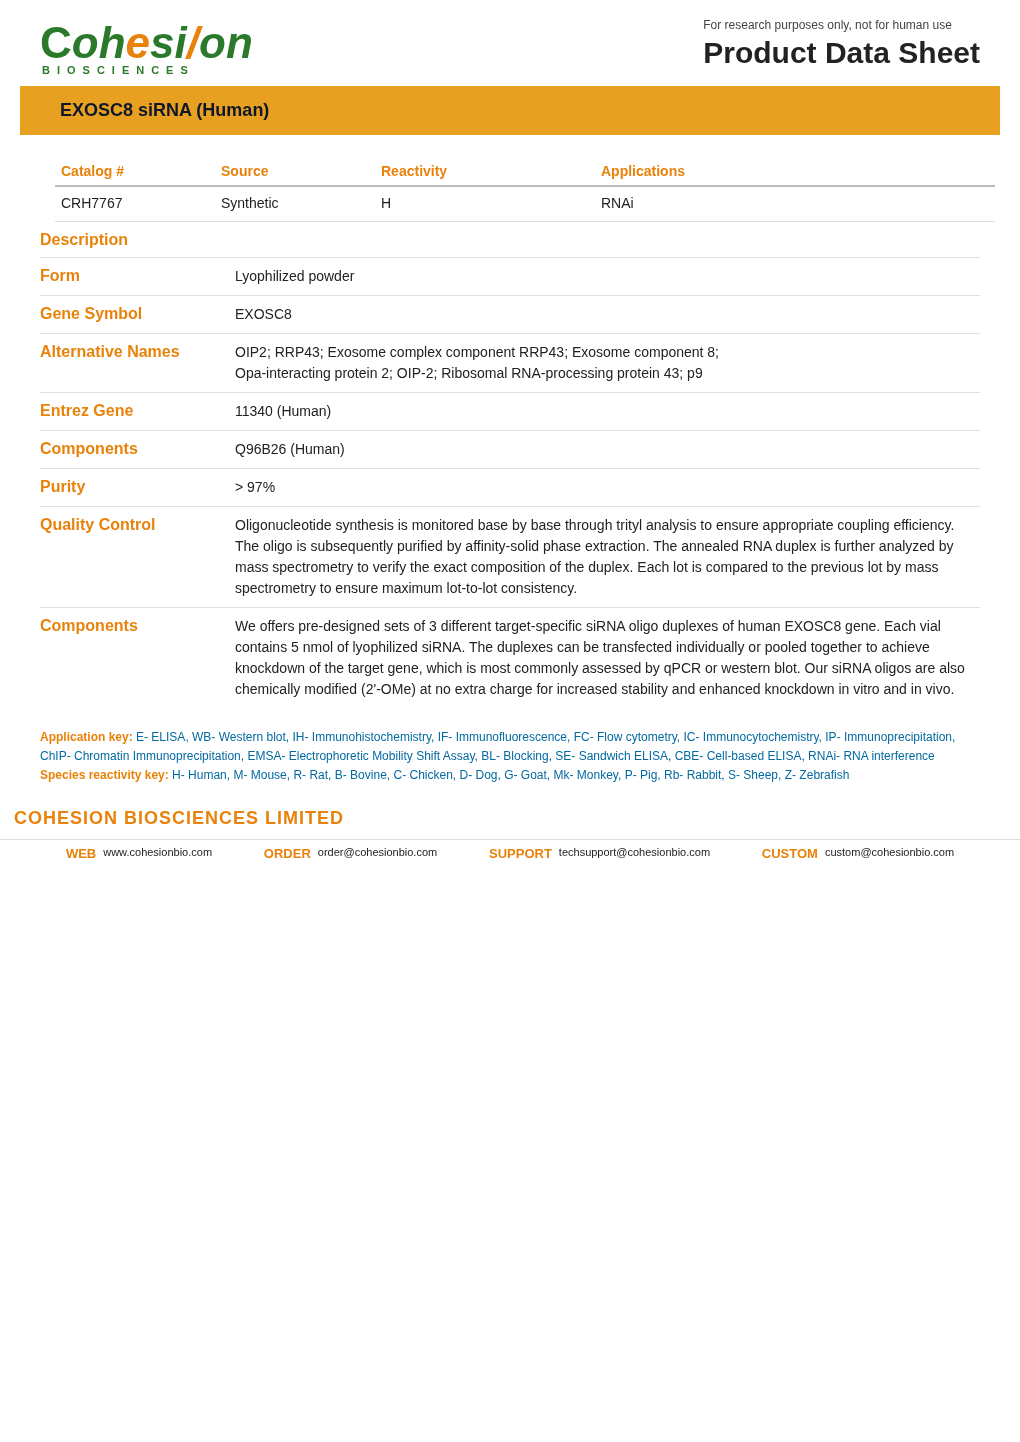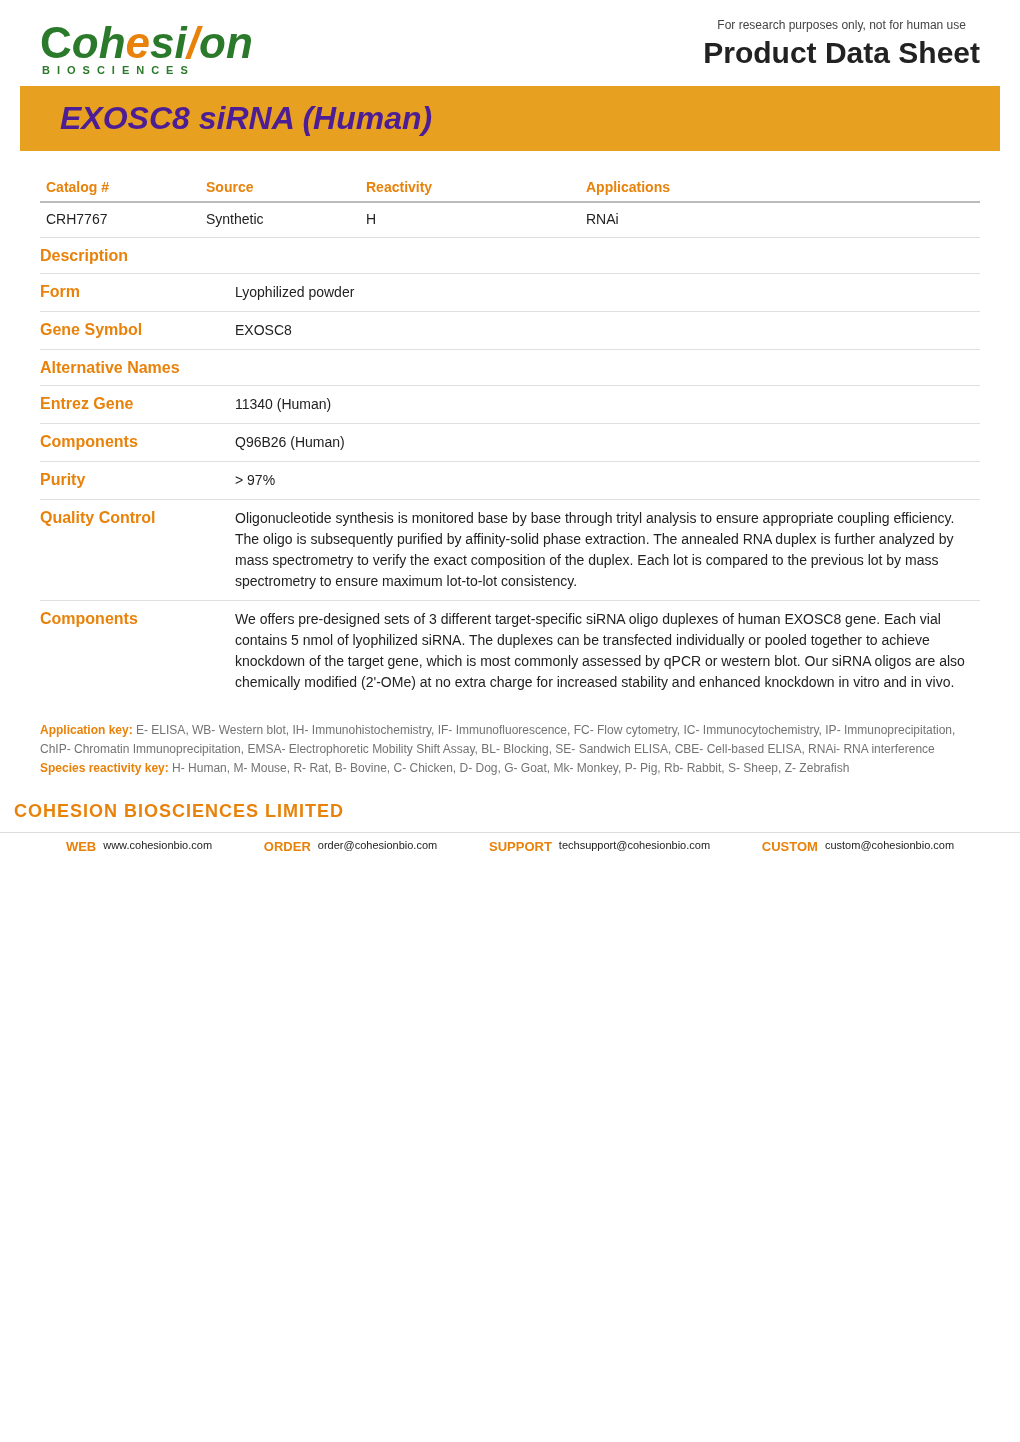--- a/index.html
+++ b/index.html
@@ -18,56 +18,56 @@
       justify-content: space-between;
       align-items: flex-start;
       padding: 18px 40px 10px 40px;
     }
     .logo-container {
       display: flex;
       flex-direction: column;
       align-items: flex-start;
     }
     .header-right {
-      text-align: center;
+      text-align: left;
     }
     .research-note {
       font-size: 12px;
       color: #444;
       margin-bottom: 4px;
     }
     .product-data-sheet {
       font-size: 30px;
       font-weight: bold;
       color: #222;
     }
 
     
     .title-bar {
       background: #e8a020;
       padding: 14px 40px;
       margin: 0 20px;
     }
     .title-bar h1 {
-      font-size: 32px;
-      font-weight: bold;
-      color: #4c1d95;
-      font-style: italic;
+      font-size: 18px;
+      font-weight: bold;
+      color: #0f172a;
     }
 
     
     .main-content {
       padding: 10px 40px 10px 40px;
     }
 
     
     .info-table {
       width: 100%;
       border-collapse: collapse;
       margin-top: 10px;
+      margin-left: 15px;
     }
     .info-table .col-header {
       color: #e8820a;
       font-weight: bold;
       font-size: 14px;
       padding: 8px 6px 6px 6px;
       border-bottom: 2px solid #bbb;
     }
     .info-table .col-value {
       padding: 8px 6px 10px 6px;
@@ -102,21 +102,21 @@
     }
 
     
     .footer-note {
       padding: 10px 40px;
       font-size: 12px;
       color: #e8820a;
       line-height: 1.6;
     }
     .footer-note span.black {
-      color: #737373;
+      color: #0369a1;
     }
 
     
     .company-name {
       text-align: left;
       font-size: 18px;
       font-weight: bold;
       color: #e8820a;
       padding: 12px 0 10px 14px;
       letter-spacing: 1px;
@@ -211,20 +211,24 @@
     <div class="field-value">Lyophilized powder</div>
   </div>
 
   <div class="data-row">
     <div class="field-label">Gene Symbol</div>
     <div class="field-value">EXOSC8</div>
   </div>
 
   <div class="data-row">
     <div class="field-label">Alternative Names</div>
+    <div class="field-value">
+      OIP2; RRP43; Exosome complex component RRP43; Exosome component 8;<br>
+      Opa-interacting protein 2; OIP-2; Ribosomal RNA-processing protein 43; p9
+    </div>
   </div>
 
   <div class="data-row">
     <div class="field-label">Entrez Gene</div>
     <div class="field-value">11340 (Human)</div>
   </div>
 
   <div class="data-row">
     <div class="field-label">Components</div>
     <div class="field-value">Q96B26 (Human)</div>

